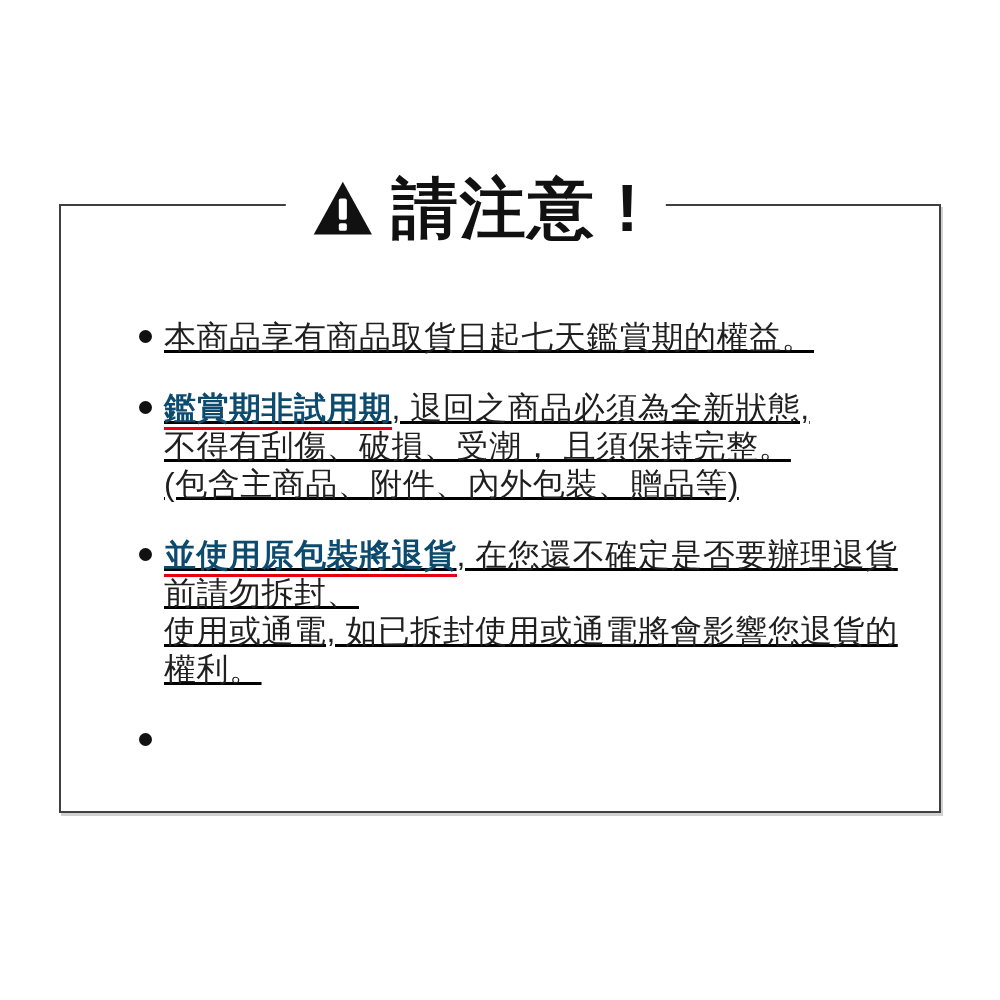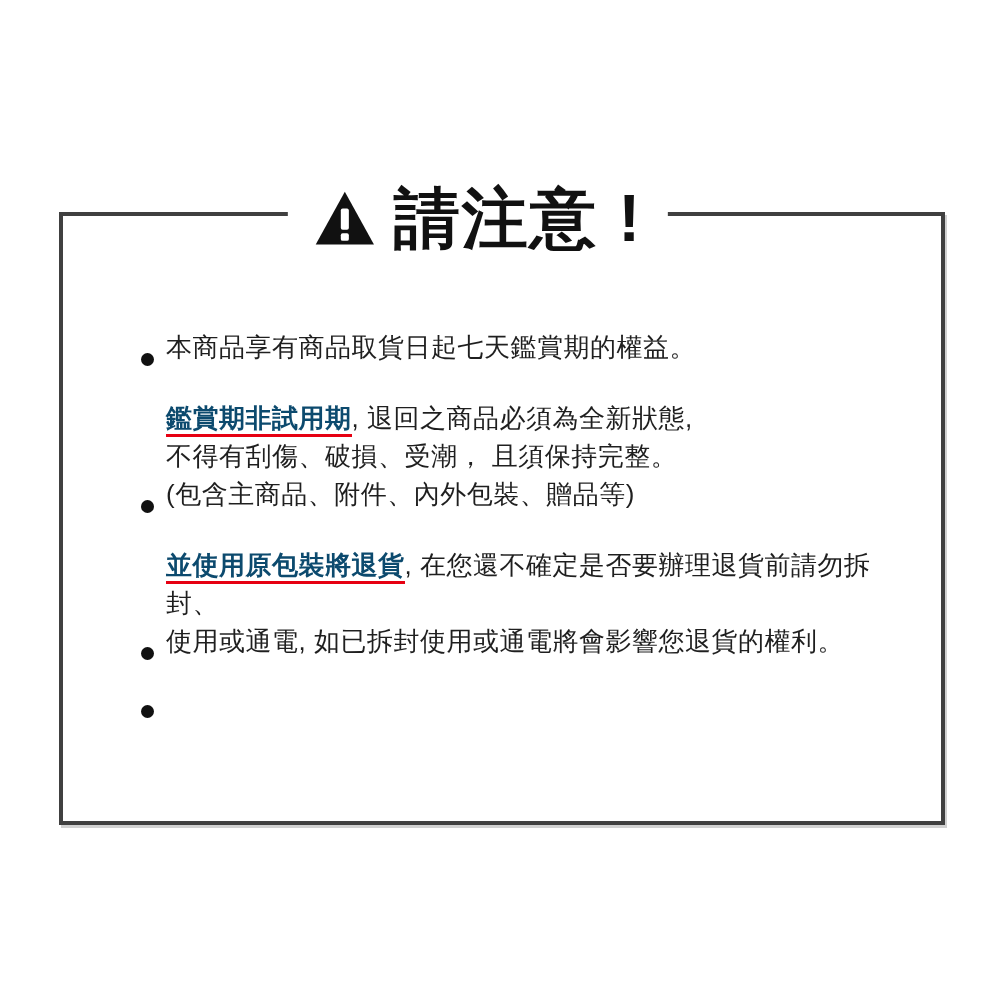--- a/index.html
+++ b/index.html
@@ -11,26 +11,27 @@
   .page {
     position: relative;
     width: 1000px;
     height: 1000px;
     background: #ffffff;
     overflow: hidden;
   }
   .notice-box {
     position: absolute;
     left: 59px;
-    top: 212px;
+    top: 204px;
     width: 878px;
     height: 605px;
     background: #ffffff;
-    border: 4px solid #404040;
+    border: 2px solid #404040;
     box-shadow: 2px 3px 0 rgba(0,0,0,0.18);
+    text-decoration: underline;
   }
   .box-title {
     position: absolute;
     top: -34px;
     left: calc(50% - 24px);
     transform: translateX(-50%);
     height: 72px;
     display: flex;
     align-items: center;
     gap: 18px;
@@ -50,24 +51,24 @@
     letter-spacing: 2px;
     line-height: 1;
   }
   .notice-list {
     list-style: none;
     margin: 0;
     padding: 112px 30px 0 78px;
   }
   .notice-item {
     display: flex;
-    align-items: flex-end;
+    align-items: flex-start;
     margin: 0 0 33px 0;
     color: #1f1f1f;
-    font-size: 26px;
+    font-size: 32px;
     line-height: 38px;
     letter-spacing: 0.5px;
   }
   .bullet-dot {
     flex: 0 0 auto;
     width: 13px;
     height: 13px;
     border-radius: 50%;
     background: #111111;
     margin: 12px 12px 0 0;

